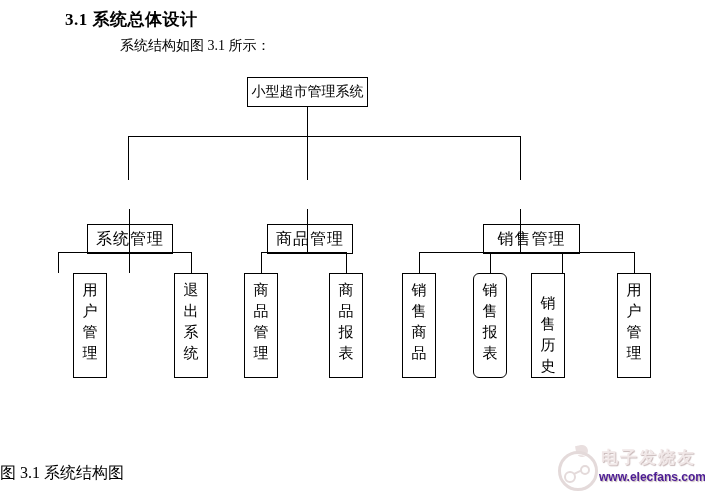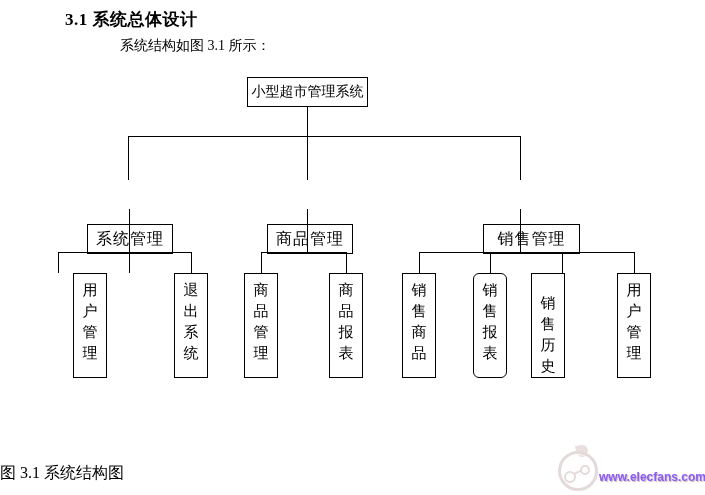--- a/index.html
+++ b/index.html
@@ -27,21 +27,21 @@
   .hl{position:absolute;height:1px;background:#000;}
   .vl{position:absolute;width:1px;background:#000;}
   
   .wm-name{
     position:absolute;left:601px;top:446px;font-size:17px;font-weight:bold;letter-spacing:2px;
     color:#f1e8e8;text-shadow:1px 1px 1px #c9b9b9, -1px -1px 0 #ffffff;white-space:nowrap;
   }
   .wm-url{
     position:absolute;left:599px;top:470px;font-size:12px;font-weight:bold;
     font-family:"Liberation Sans","DejaVu Sans",sans-serif;
-    color:#8b5cf6;text-shadow:1px 1px 1px #c9b9b9, -1px -1px 0 #ffffff;white-space:nowrap;
+    color:#4c1d95;text-shadow:1px 1px 1px #c9b9b9, -1px -1px 0 #ffffff;white-space:nowrap;
   }
   .wm-logo{position:absolute;left:556px;top:445px;width:42px;height:46px;}
   .wm-ring{
     position:absolute;left:2px;top:6px;width:34px;height:34px;border:3px solid #e4dada;
     border-radius:50%;box-shadow:inset 1px 1px 1px #fff;
   }
   .wm-drop{
     position:absolute;left:20px;top:0px;width:12px;height:12px;background:#e9dfdf;
     border-radius:0 60% 60% 60%;transform:rotate(-10deg);
   }
@@ -121,15 +121,16 @@
 
   <div class="caption">图 3.1 系统结构图</div>
 
   <div class="wm-logo">
     <div class="wm-drop"></div>
     <div class="wm-ring"></div>
     <div class="wm-link"></div>
     <div class="wm-dot1"></div>
     <div class="wm-dot2"></div>
   </div>
+  <div class="wm-name">电子发烧友</div>
   <div class="wm-url">www.elecfans.com</div>
 
 </div>
 
 </body></html>

